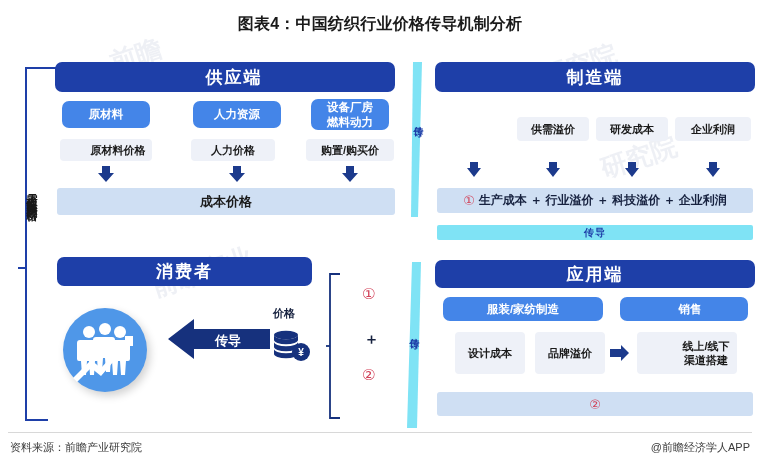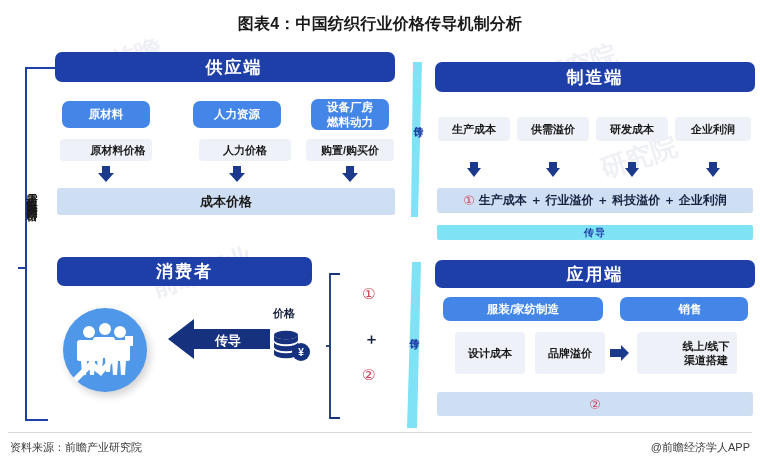--- a/index.html
+++ b/index.html
@@ -153,30 +153,30 @@
   <div class="title">图表4：中国纺织行业价格传导机制分析</div>
 
   <svg style="position:absolute;left:18px;top:60px;" width="50" height="370">
     <path d="M30 8 L8 8 L8 360 L30 360" stroke="#1e3fa8" stroke-width="2" fill="none"></path>
     <path d="M28 8 L46 8" stroke="#1e3fa8" stroke-width="2" fill="none"></path>
     <path d="M46 8 L39 4.5 L39 11.5 Z" fill="#1e3fa8"></path>
     <path d="M8 208 L0 208" stroke="#1e3fa8" stroke-width="2" fill="none"></path>
   </svg>
   <div class="demand-text" style="left:26px;top:185px;">需求弹性反向影响产品价格</div>
 
-  <div class="hdr" style="left:55px;top:52px;width:340px;height:30px;padding-left:18px;">供应端</div>
+  <div class="hdr" style="left:55px;top:62px;width:340px;height:30px;padding-left:18px;">供应端</div>
 
   <div class="mblue" style="left:62px;top:101px;width:88px;height:27px;">原材料</div>
   <div class="mblue" style="left:193px;top:101px;width:88px;height:27px;">人力资源</div>
   <div class="mblue" style="left:311px;top:99px;width:78px;height:31px;">
     <span>设备厂房<br>燃料动力</span>
   </div>
 
   <div class="lgray" style="left:60px;top:139px;width:92px;height:22px;padding-left:24px;">原材料价格</div>
-  <div class="lgray" style="left:199px;top:139px;width:92px;height:22px;">人力价格</div>
+  <div class="lgray" style="left:191px;top:139px;width:84px;height:22px;">人力价格</div>
   <div class="lgray" style="left:306px;top:139px;width:88px;height:22px;">购置/购买价</div>
 
   <svg class="darr" style="left:97px;top:166px;" width="18" height="16">
     <path d="M5 0 L13 0 L13 7 L17 7 L9 16 L1 7 L5 7 Z" fill="#1c3a8c"></path>
   </svg>
   <svg class="darr" style="left:228px;top:166px;" width="18" height="16">
     <path d="M5 0 L13 0 L13 7 L17 7 L9 16 L1 7 L5 7 Z" fill="#1c3a8c"></path>
   </svg>
   <svg class="darr" style="left:341px;top:166px;" width="18" height="16">
     <path d="M5 0 L13 0 L13 7 L17 7 L9 16 L1 7 L5 7 Z" fill="#1c3a8c"></path>
@@ -189,21 +189,20 @@
   </svg>
   <div class="cond-label" style="left:411px;top:118px;">传导</div>
 
   <svg class="cond-bar" style="left:404px;top:262px;" width="22" height="170">
     <path d="M8 0 L17 0 L13 166 L3 166 Z" fill="#7fe3f5"></path>
   </svg>
   <div class="cond-label" style="left:407px;top:330px;">传导</div>
 
   <div class="hdr" style="left:435px;top:62px;width:320px;height:30px;">制造端</div>
 
-  <div class="lgray" style="left:438px;top:117px;width:72px;height:24px;">生产成本</div>
   <div class="lgray" style="left:517px;top:117px;width:72px;height:24px;">供需溢价</div>
   <div class="lgray" style="left:596px;top:117px;width:72px;height:24px;">研发成本</div>
   <div class="lgray" style="left:675px;top:117px;width:76px;height:24px;">企业利润</div>
 
   <svg class="darr" style="left:466px;top:162px;" width="16" height="15">
     <path d="M4 0 L12 0 L12 6 L15 6 L8 15 L1 6 L4 6 Z" fill="#1c3a8c"></path>
   </svg>
   <svg class="darr" style="left:545px;top:162px;" width="16" height="15">
     <path d="M4 0 L12 0 L12 6 L15 6 L8 15 L1 6 L4 6 Z" fill="#1c3a8c"></path>
   </svg>

